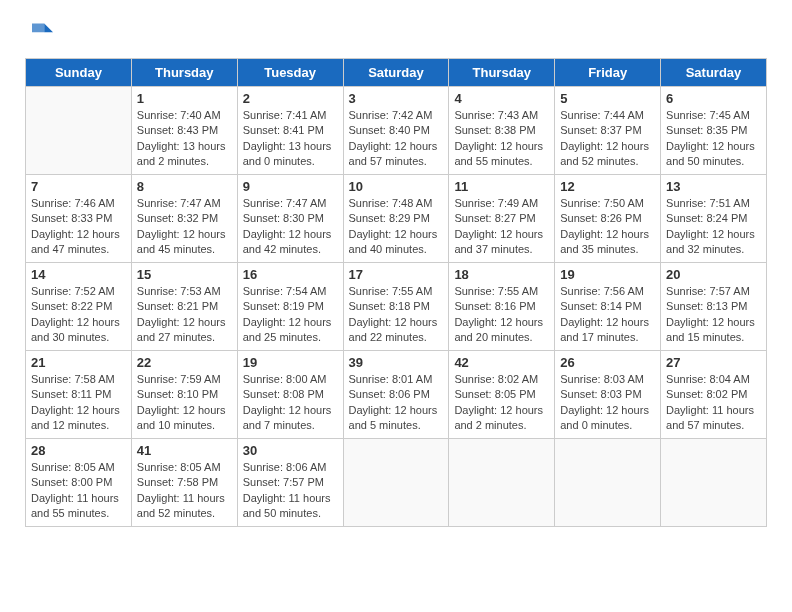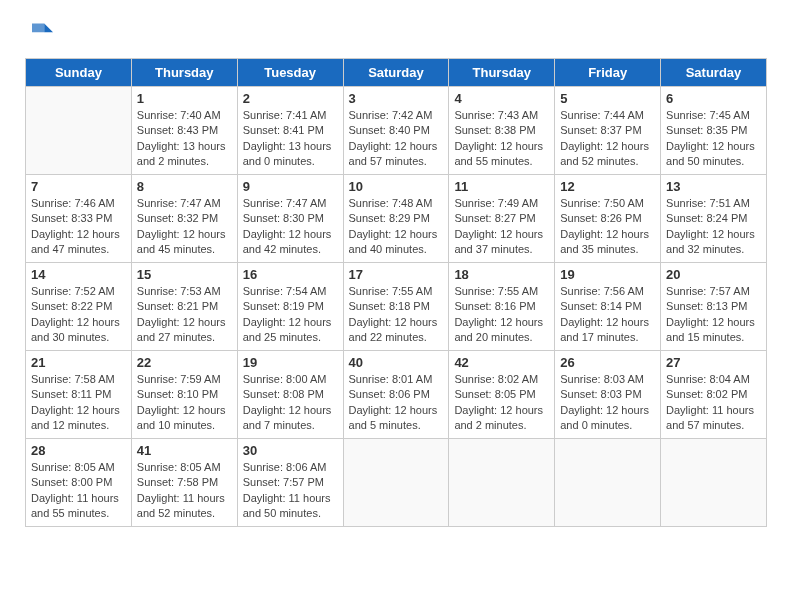--- a/index.html
+++ b/index.html
@@ -209,21 +209,21 @@
         </td>
         <td>
           <span class="day-number">22</span>
           <div class="day-info">Sunrise: 7:59 AM<br>Sunset: 8:10 PM<br>Daylight: 12 hours and 10 minutes.</div>
         </td>
         <td>
           <span class="day-number">19</span>
           <div class="day-info">Sunrise: 8:00 AM<br>Sunset: 8:08 PM<br>Daylight: 12 hours and 7 minutes.</div>
         </td>
         <td>
-          <span class="day-number">40</span>
+          <span class="day-number">39</span>
           <div class="day-info">Sunrise: 8:01 AM<br>Sunset: 8:06 PM<br>Daylight: 12 hours and 5 minutes.</div>
         </td>
         <td>
           <span class="day-number">42</span>
           <div class="day-info">Sunrise: 8:02 AM<br>Sunset: 8:05 PM<br>Daylight: 12 hours and 2 minutes.</div>
         </td>
         <td>
           <span class="day-number">26</span>
           <div class="day-info">Sunrise: 8:03 AM<br>Sunset: 8:03 PM<br>Daylight: 12 hours and 0 minutes.</div>
         </td>

